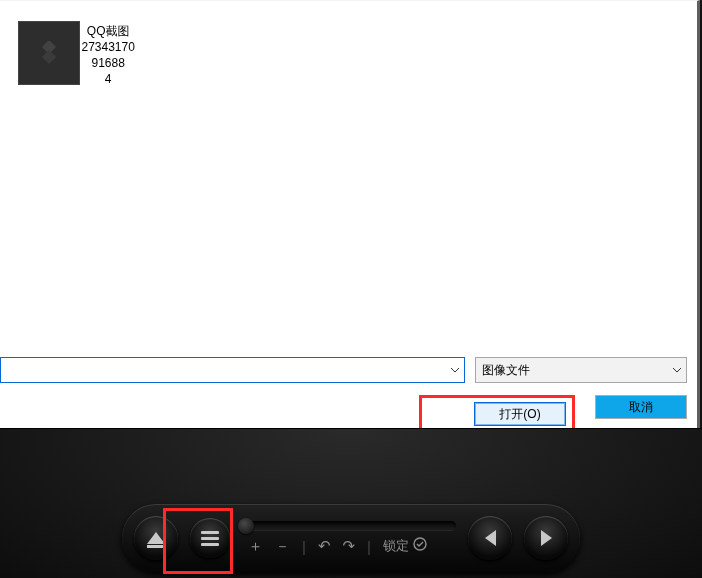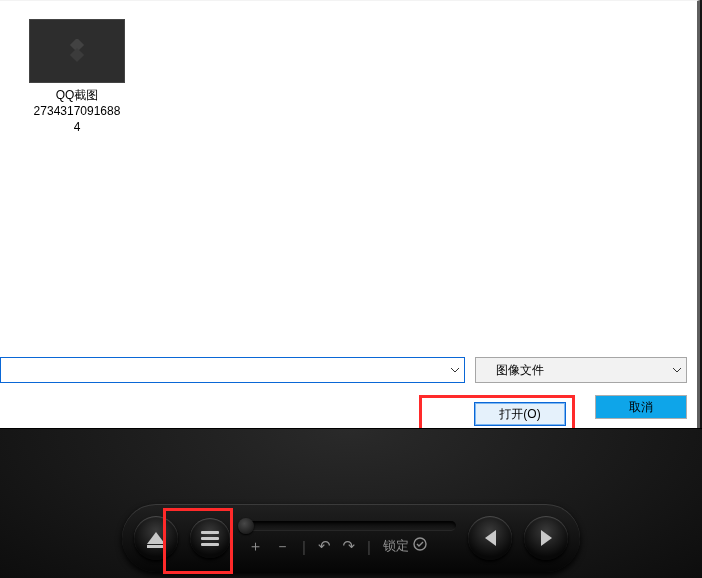--- a/index.html
+++ b/index.html
@@ -34,21 +34,21 @@
     background: #fff;
     padding: 18px 10px 10px 18px;
     display: flex;
     flex-wrap: wrap;
     align-content: flex-start;
     gap: 16px;
   }
   .file-item {
     width: 118px;
     display: flex;
-    flex-direction: column;
+    flex-direction: row;
     align-items: center;
     text-align: center;
   }
   .thumb {
     width: 96px;
     height: 64px;
     background: #2d2d2d;
     display: flex;
     align-items: center;
     justify-content: center;
@@ -94,21 +94,21 @@
     transform: translateY(-50%);
     pointer-events: none;
   }
   .filter-box {
     width: 212px;
     border: 1px solid #a6a6a6;
     position: relative;
     background: #f2f2f2;
     display: flex;
     align-items: center;
-    padding-left: 20px;
+    padding-left: 6px;
   }
 
   
   .button-row {
     position: absolute;
     left: 0;
     top: 388px;
     width: 693px;
     height: 40px;
     display: flex;

